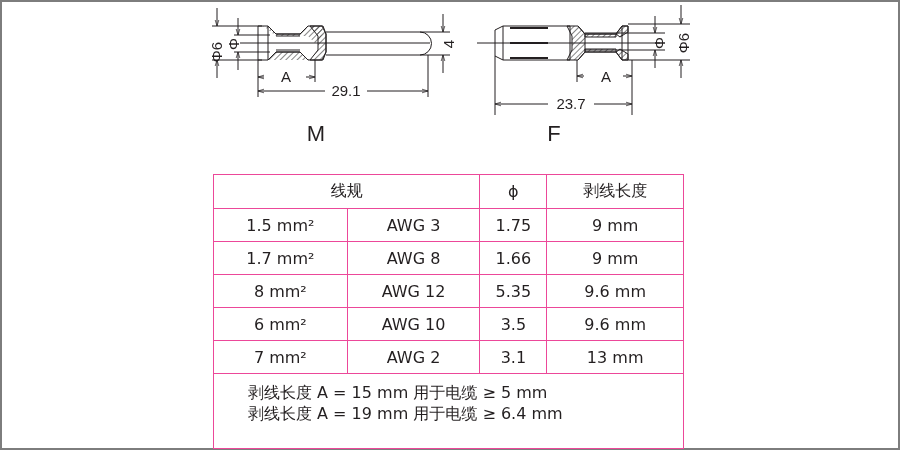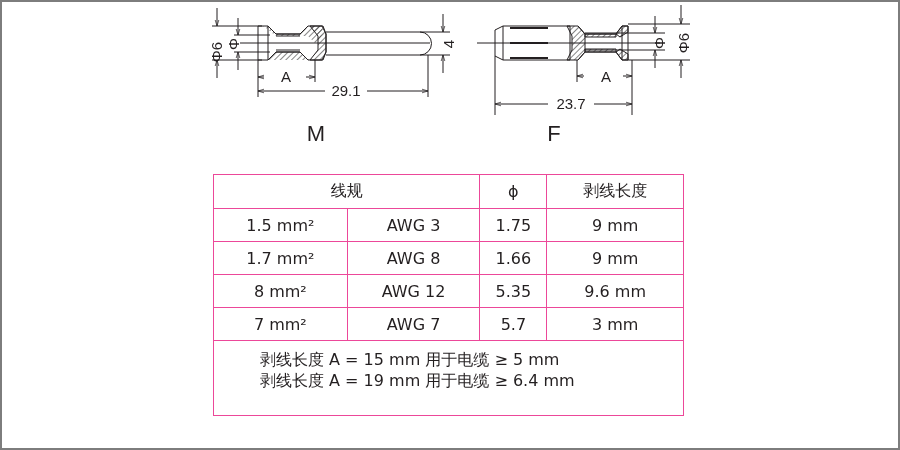--- a/index.html
+++ b/index.html
@@ -22,21 +22,21 @@
       width: 471px; border-collapse: collapse;
       font-size: 16px; color: #231f20;
       border: 1.5px solid #555;
     }
     table.spec td, table.spec th {
       border: 1px solid #ec4899; text-align: center; padding: 0;
       font-weight: normal; height: 32px;
     }
     table.spec th { height: 33px; }
     .note-cell { text-align: left !important; padding: 8px 0 0 34px !important; height: 66px !important; vertical-align: top; line-height: 21px; }
-    .note-line { display: block; margin-left: 12px; }
+    .note-line { display: block; }
   </style>
 </head>
 <body>
 
 <div class="frame-top"></div>
 <div class="frame-left"></div>
 <div class="frame-right"></div>
 <div class="frame-bottom"></div>
 
 <svg class="drawing" width="900" height="170" viewBox="0 0 900 170">
@@ -168,24 +168,30 @@
     <td>1.66</td>
     <td>9 mm</td>
   </tr>
   <tr>
     <td>8 mm²</td>
     <td>AWG 12</td>
     <td>5.35</td>
     <td>9.6 mm</td>
   </tr>
   <tr>
+    <td>6 mm²</td>
+    <td>AWG 10</td>
+    <td>3.5</td>
+    <td>9.6 mm</td>
+  </tr>
+  <tr>
     <td>7 mm²</td>
-    <td>AWG 7</td>
-    <td>5.7</td>
-    <td>3 mm</td>
+    <td>AWG 2</td>
+    <td>3.1</td>
+    <td>13 mm</td>
   </tr>
   <tr>
     <td colspan="4" class="note-cell">
       <span class="note-line">剥线长度 A = 15 mm 用于电缆 ≥ 5 mm</span>
       <span class="note-line">剥线长度 A = 19 mm 用于电缆 ≥ 6.4 mm</span>
     </td>
   </tr>
 </tbody>
   </table>
 

